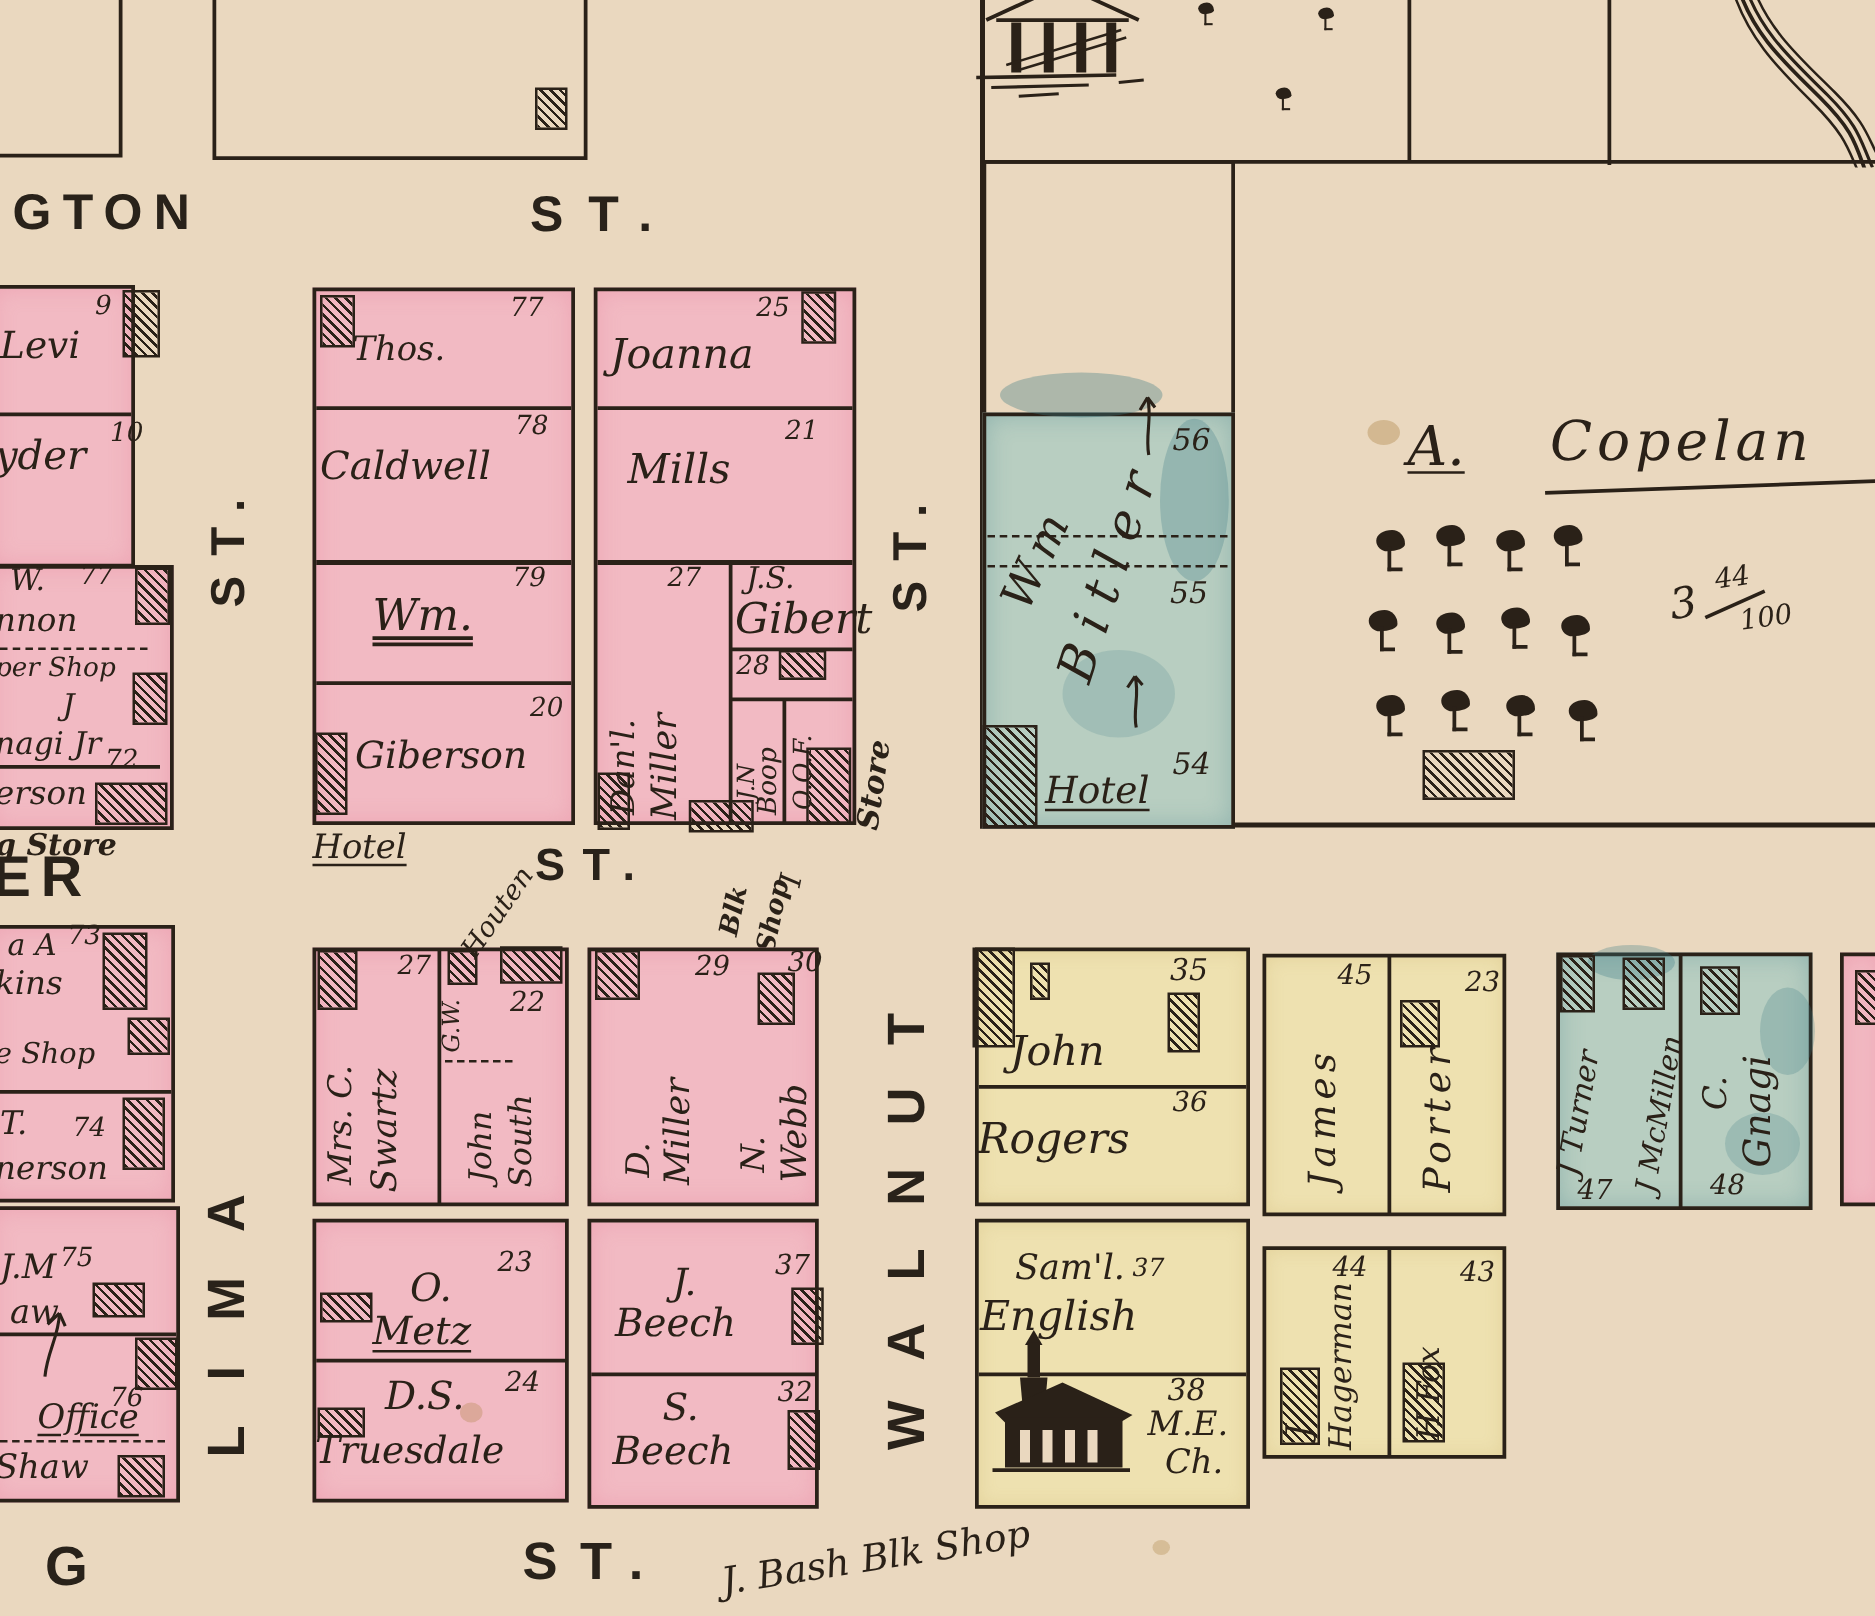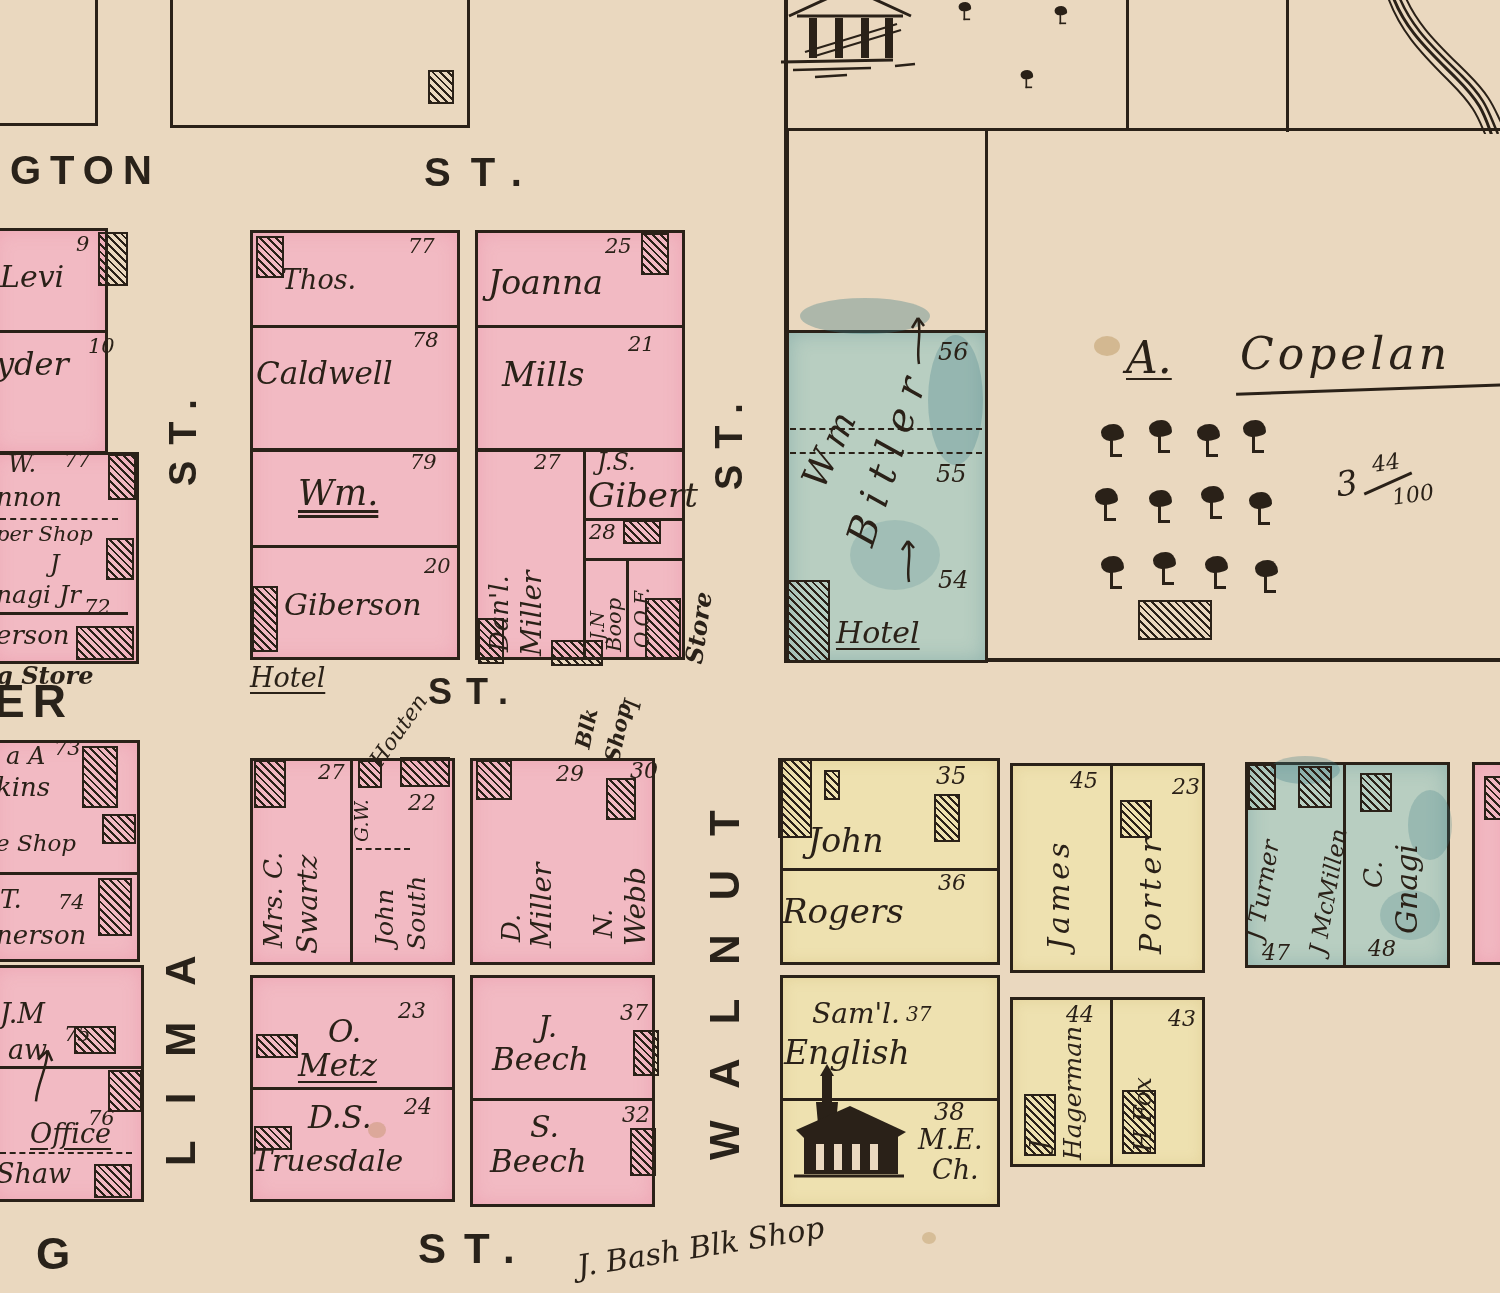--- a/index.html
+++ b/index.html
@@ -127,21 +127,21 @@
   <div class="num" style="left:58px;top:892px;">74</div>
   <div class="nm" style="left:0px;top:886px;font-size:26px;">T.</div>
   <div class="nm" style="left:-4px;top:922px;font-size:26px;">nerson</div>
 
   <div class="blk pink" style="left:-8px;top:965px;width:152px;height:237px;"></div>
   <div class="hl" style="left:0;top:1066px;width:141px;"></div>
   <div class="bld" style="left:74px;top:1026px;width:42px;height:28px;"></div>
   <div class="bld" style="left:108px;top:1070px;width:34px;height:42px;"></div>
   <div class="bld" style="left:94px;top:1164px;width:38px;height:34px;"></div>
   <div class="nm" style="left:0px;top:1000px;font-size:27px;font-style:italic;">J.M</div>
-  <div class="num" style="left:64px;top:996px;margin-top:28px;">75</div>
+  <div class="num" style="left:48px;top:996px;">75</div>
   <div class="nm" style="left:8px;top:1036px;font-size:27px;">aw</div>
   <span class="abs" style="left:30px;top:1044px;transform:rotate(14deg);">
     <svg width="24" height="62" viewBox="0 0 24 62">
         <path d="M12,58 C9,38 15,24 11,6" stroke-width="2.5"></path>
         <path d="M11,6 L4,17 M11,6 L18,15" stroke-width="2.5"></path>
       </svg>
   </span>
   <div class="num" style="left:88px;top:1108px;">76</div>
   <div class="nm u" style="left:30px;top:1120px;font-size:27px;">Office</div>
   <div class="dash" style="left:0;top:1152px;width:132px;"></div>
@@ -206,21 +206,21 @@
         <path d="M10,6 L4,16 M10,6 L16,14" stroke-width="2.5"></path>
       </svg>
   </span>
   <div class="num" style="left:938px;top:340px;font-size:24px;">56</div>
   <div class="num" style="left:936px;top:462px;font-size:24px;">55</div>
   <span class="abs" style="left:898px;top:536px;">
     <svg width="22" height="48" viewBox="0 0 22 48">
         <path d="M11,46 C8,32 14,20 10,5 M10,5 L4,14 M10,5 L16,12" stroke-width="2.5"></path>
       </svg>
   </span>
-  <div class="num" style="left:938px;top:568px;font-size:24px;">54</div>
+  <div class="num" style="left:938px;top:599px;font-size:24px;">54</div>
   <div class="nm" style="left:796px;top:478px;font-size:36px;letter-spacing:8px;transform-origin:0 0;transform:rotate(-65deg);">Wm</div>
   <div class="nm" style="left:840px;top:538px;font-size:40px;letter-spacing:12px;transform-origin:0 0;transform:rotate(-72deg);">Bitler</div>
   <div class="bld" style="left:786px;top:580px;width:44px;height:82px;"></div>
   <div class="nm u" style="left:836px;top:618px;font-size:30px;">Hotel</div>
 
   <div class="nm u" style="left:1126px;top:336px;font-size:44px;">A.</div>
   <div class="nm" style="left:1240px;top:332px;font-size:44px;letter-spacing:4px;">Copelan</div>
   <div class="hl" style="left:1236px;top:388px;width:270px;height:3px;transform:rotate(-2deg);"></div>
 
   <span class="tree" style="left:1100px;top:424px;"></span>

